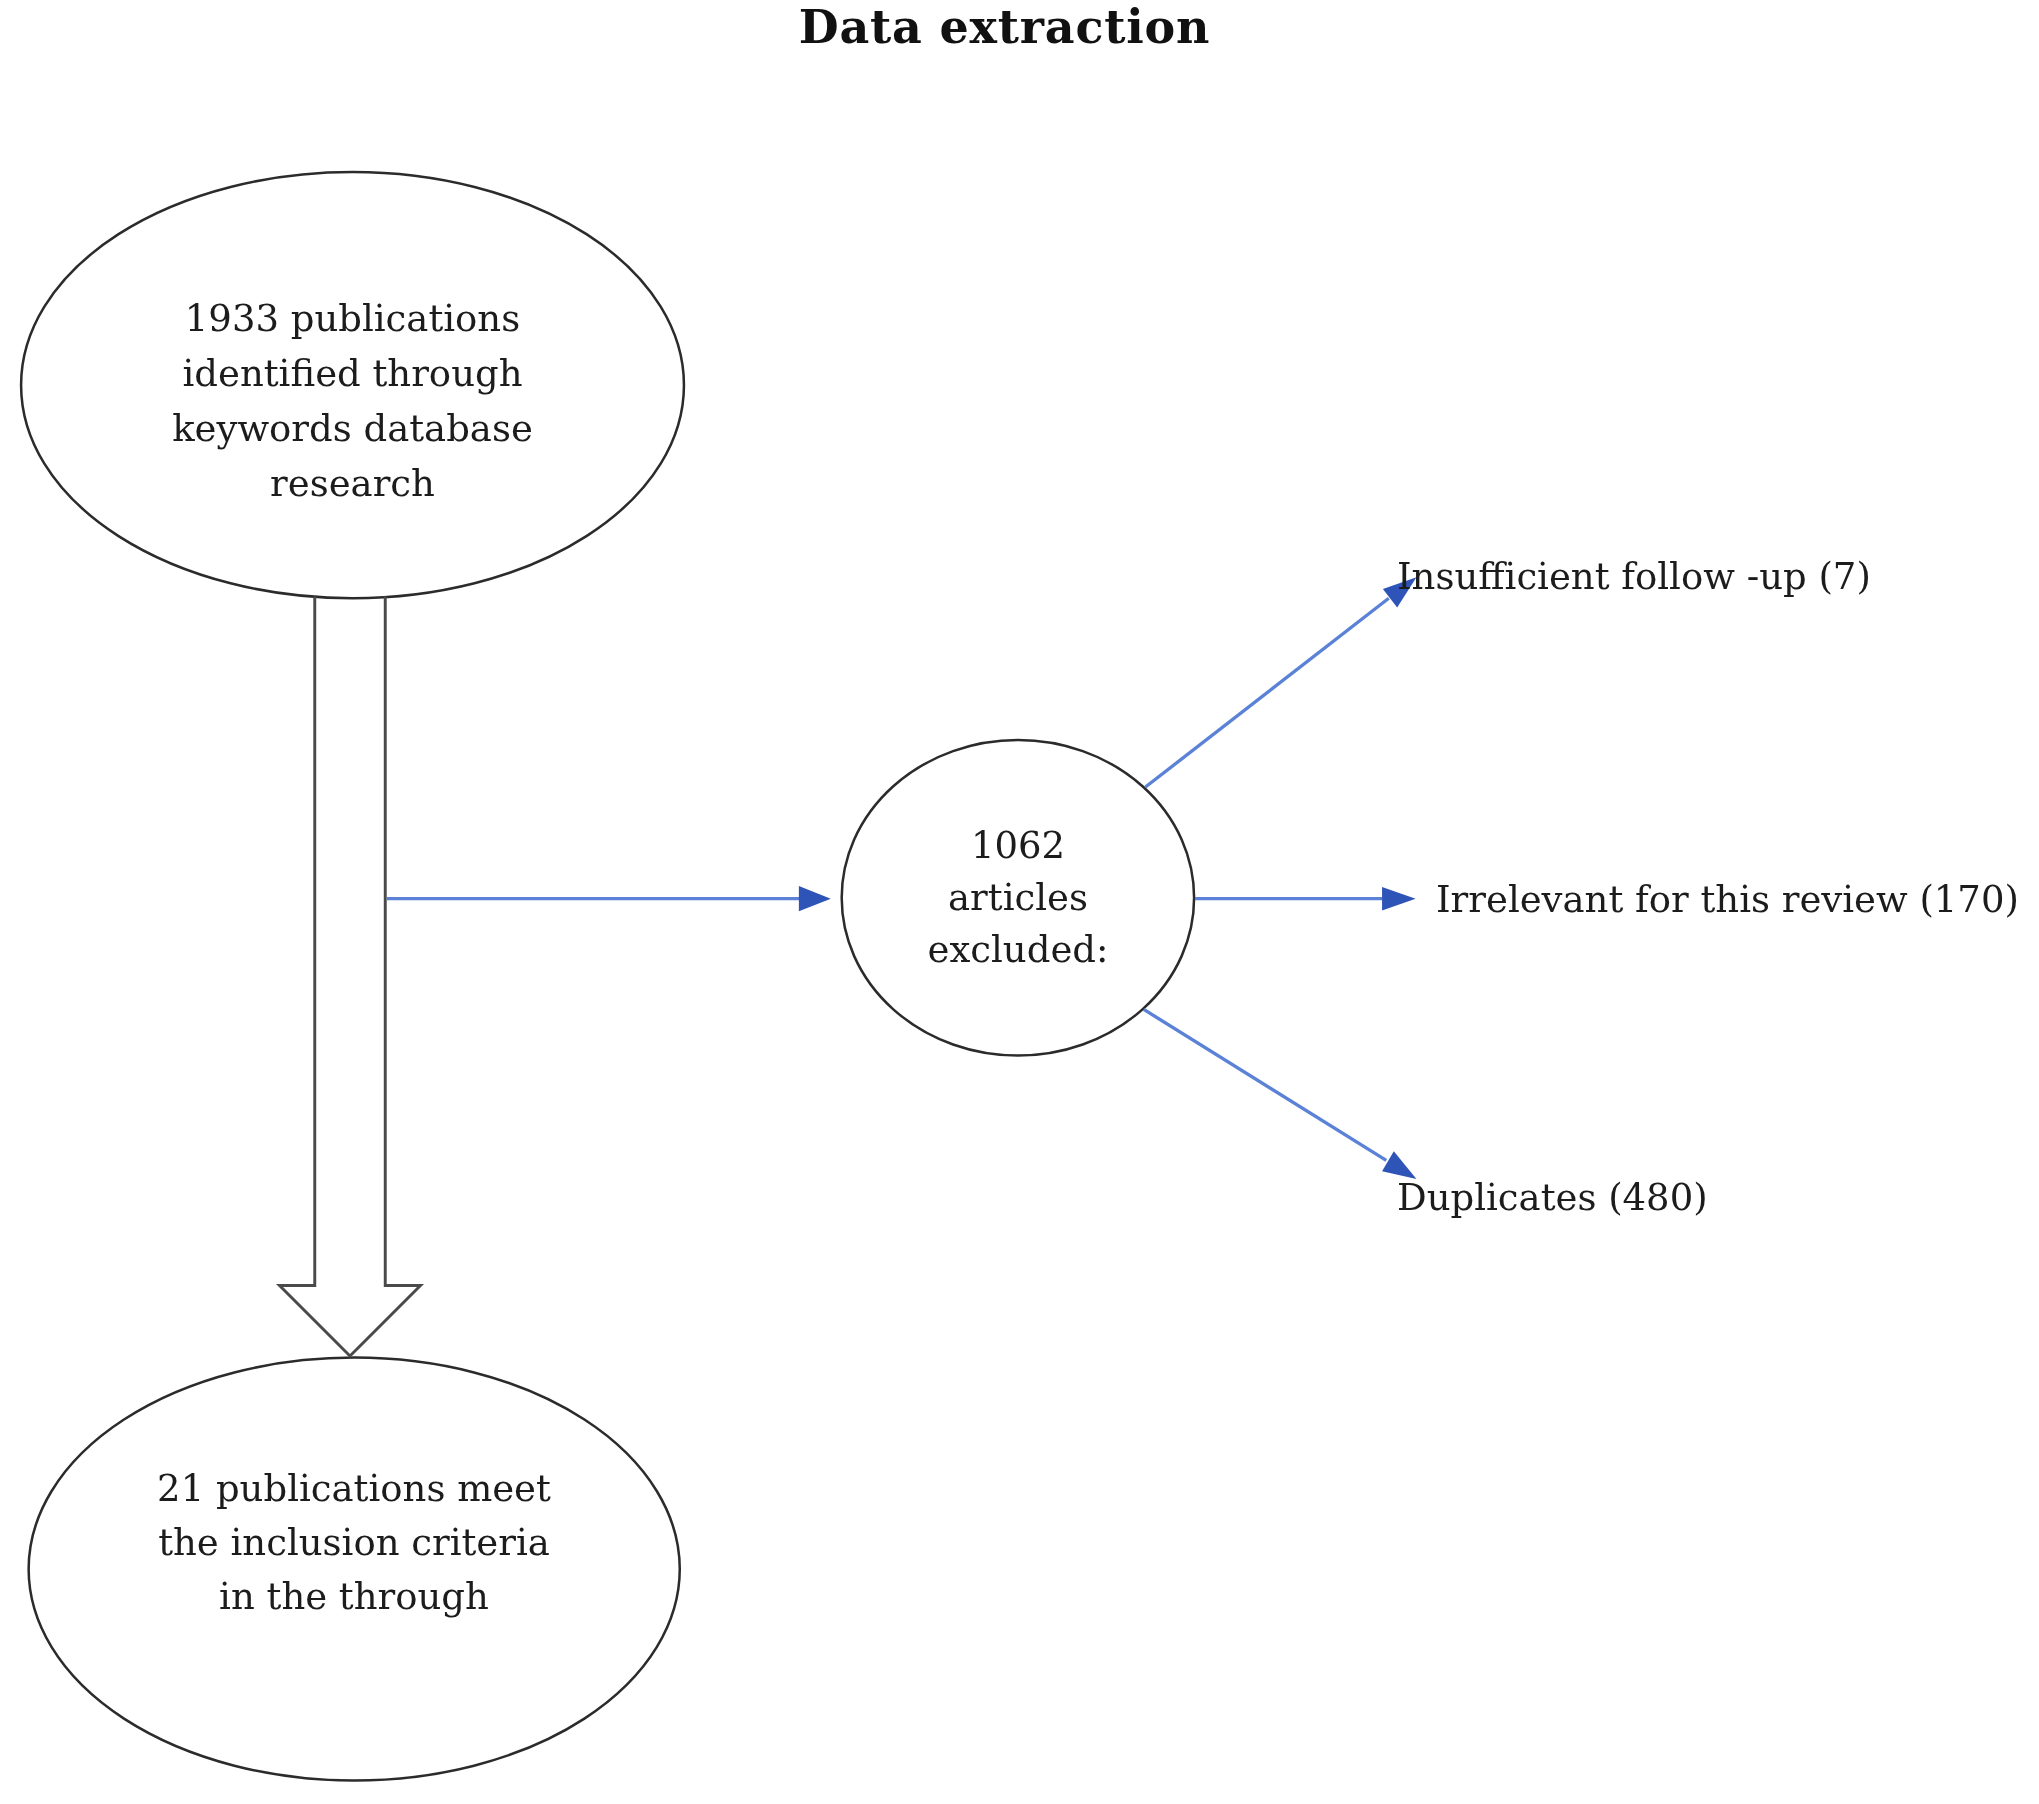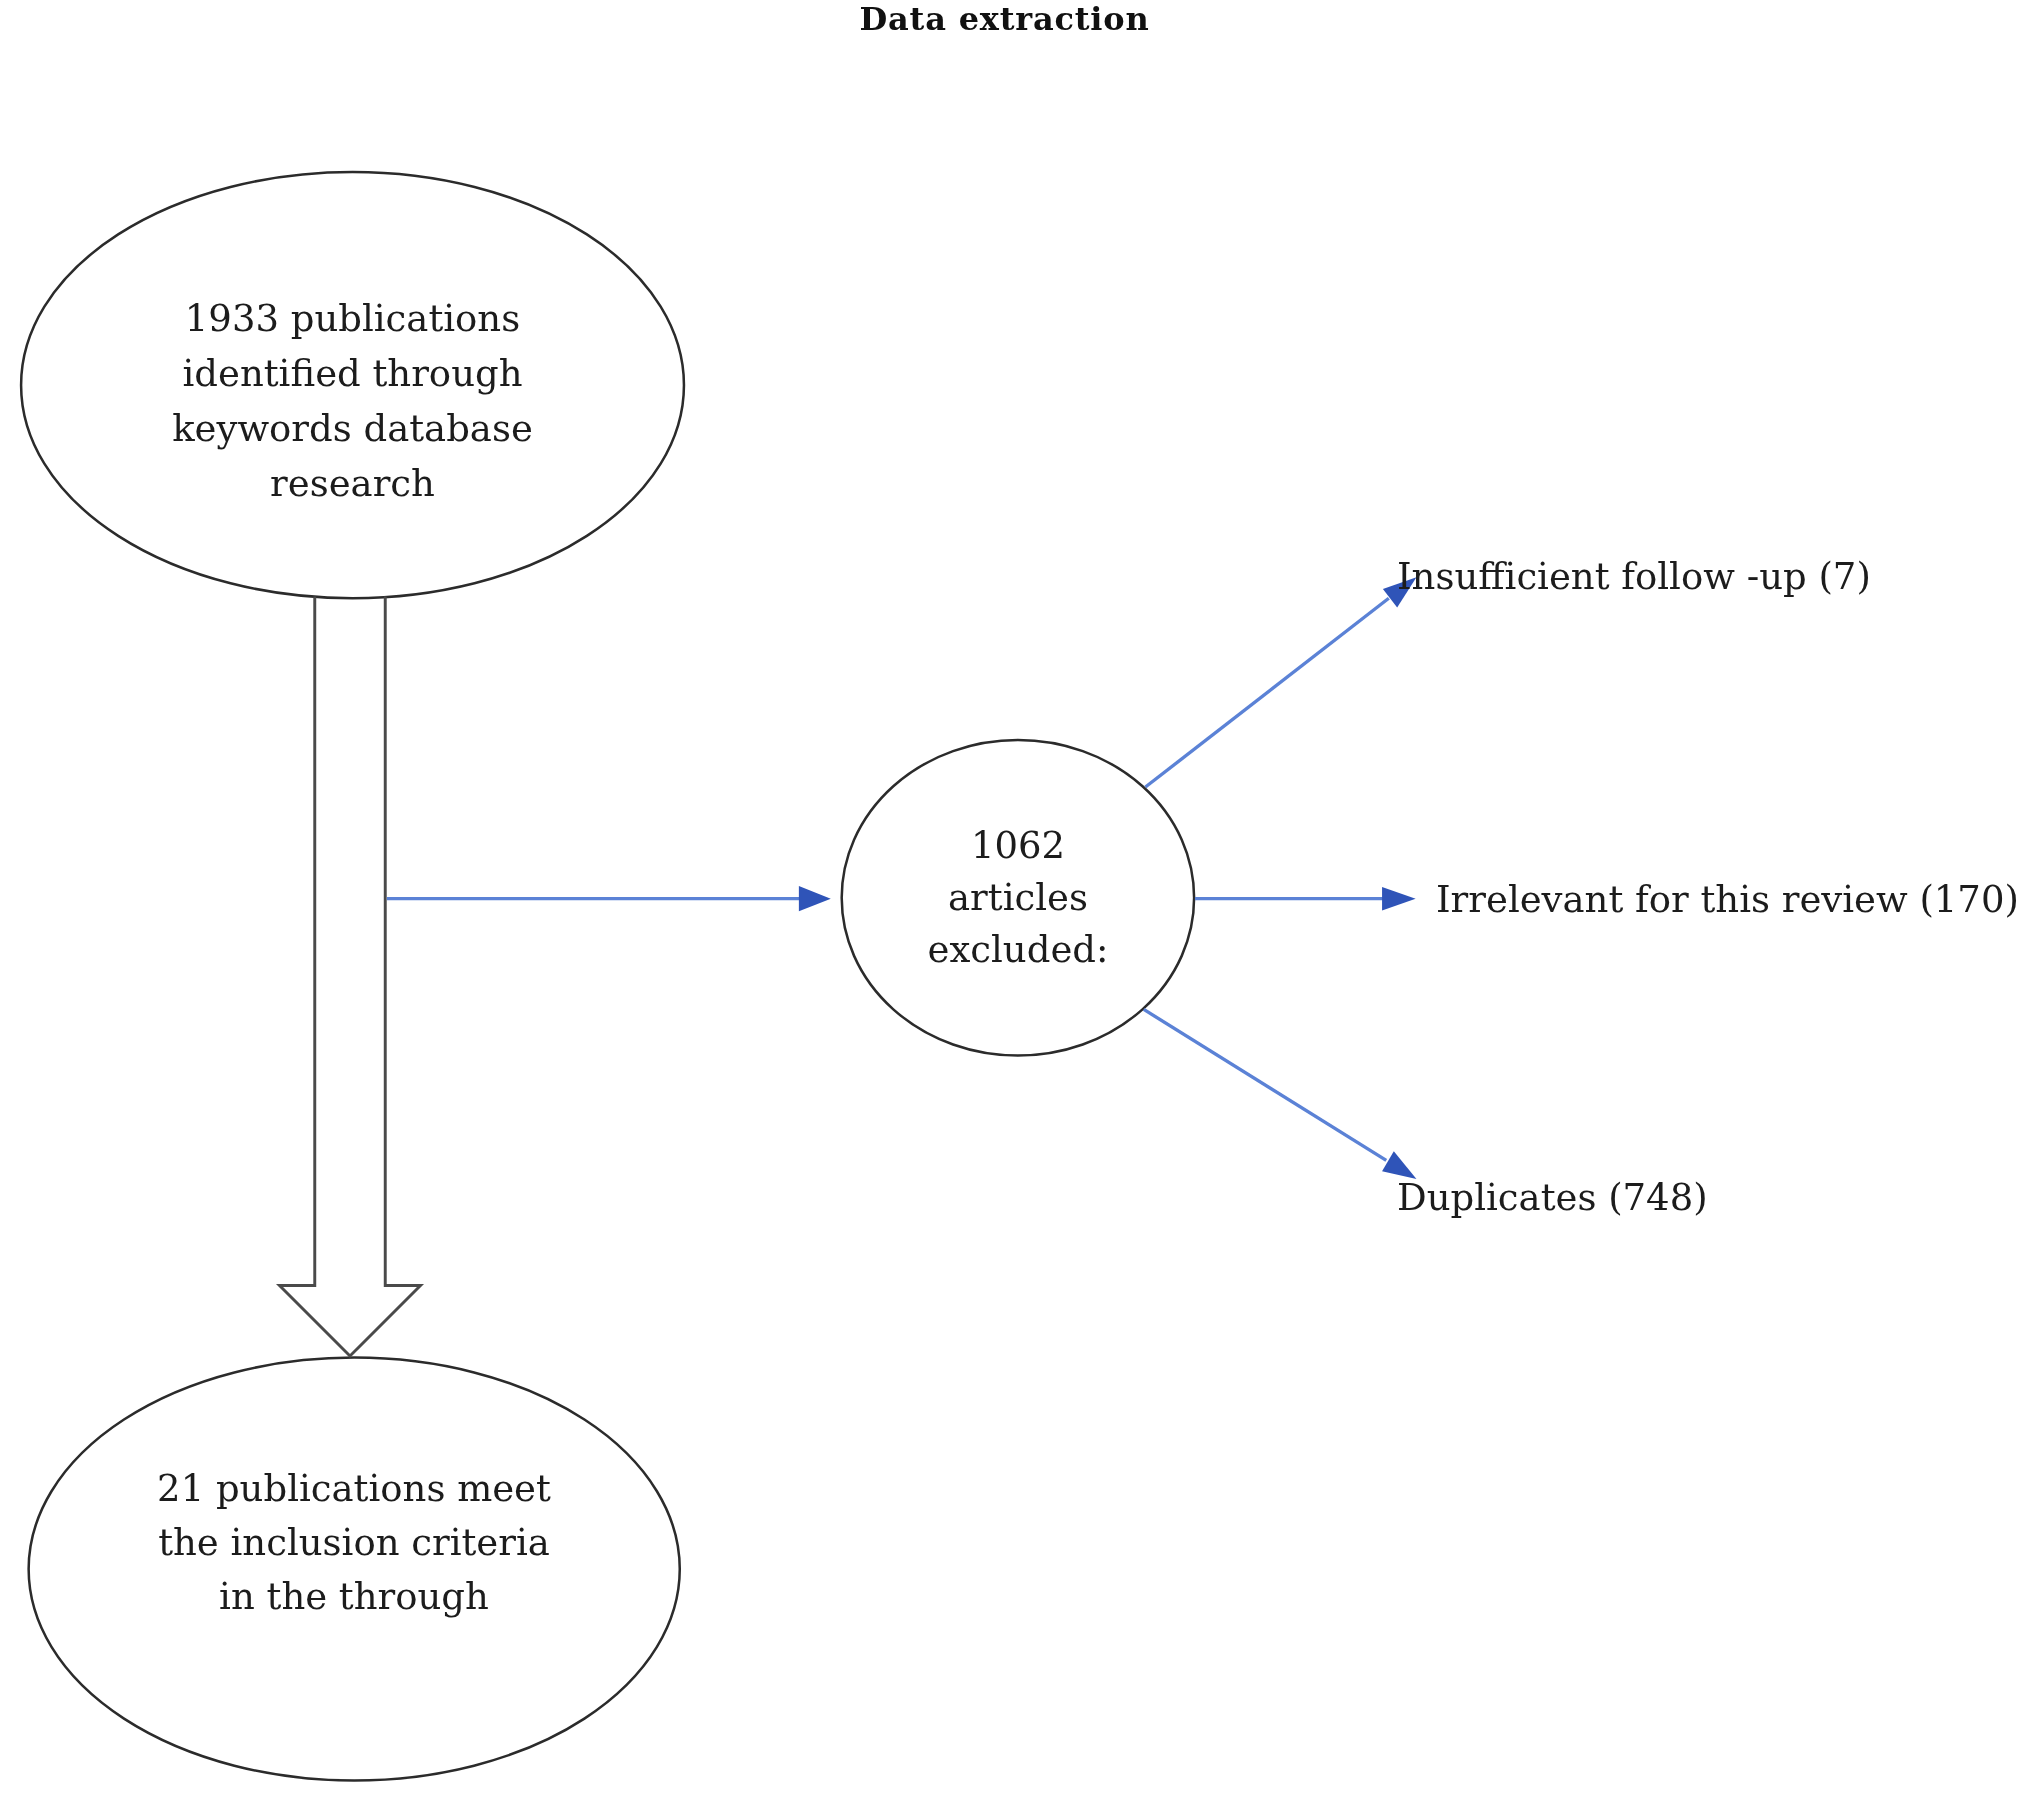--- a/index.html
+++ b/index.html
@@ -9,21 +9,21 @@
     height: 1804px;
     background: #ffffff;
     font-family: "DejaVu Serif", "Liberation Serif", serif;
     color: #1c1c1c;
     overflow: hidden;
   }
   #shapes { position: absolute; left: 0; top: 0; }
   .txt { position: absolute; text-align: center; }
   .title {
     left: 0; top: 8; width: 2009px;
-    font-size: 32px; font-weight: bold; color: #111;
+    font-size: 46px; font-weight: bold; color: #111;
     text-align: center; letter-spacing: 0.8px;
   }
   .node-text { font-size: 37px; }
   .node-identified { left: 59px;  top: 291px;  width: 587px; line-height: 55px; }
   .node-excluded   { left: 850px; top: 820px; width: 336px; line-height: 52px; }
   .node-included   { left: 77px;  top: 1462px; width: 554px; line-height: 54px; }
   .reason {
     position: absolute; left: 1397px;
     font-size: 37px; line-height: 54px;
     text-align: left; white-space: nowrap;
@@ -76,16 +76,16 @@
   </div>
 
   <div class="txt node-text node-included">
     <div>21 publications meet</div>
     <div>the inclusion criteria</div>
     <div>in the through</div>
   </div>
 
   <div class="reason reason-0">Insufficient follow -up (7)</div>
   <div class="reason reason-1">Irrelevant for this review (170)</div>
-  <div class="reason reason-2">Duplicates (748)</div>
+  <div class="reason reason-2">Duplicates (480)</div>
 
 </div>
 
 
 </body></html>

